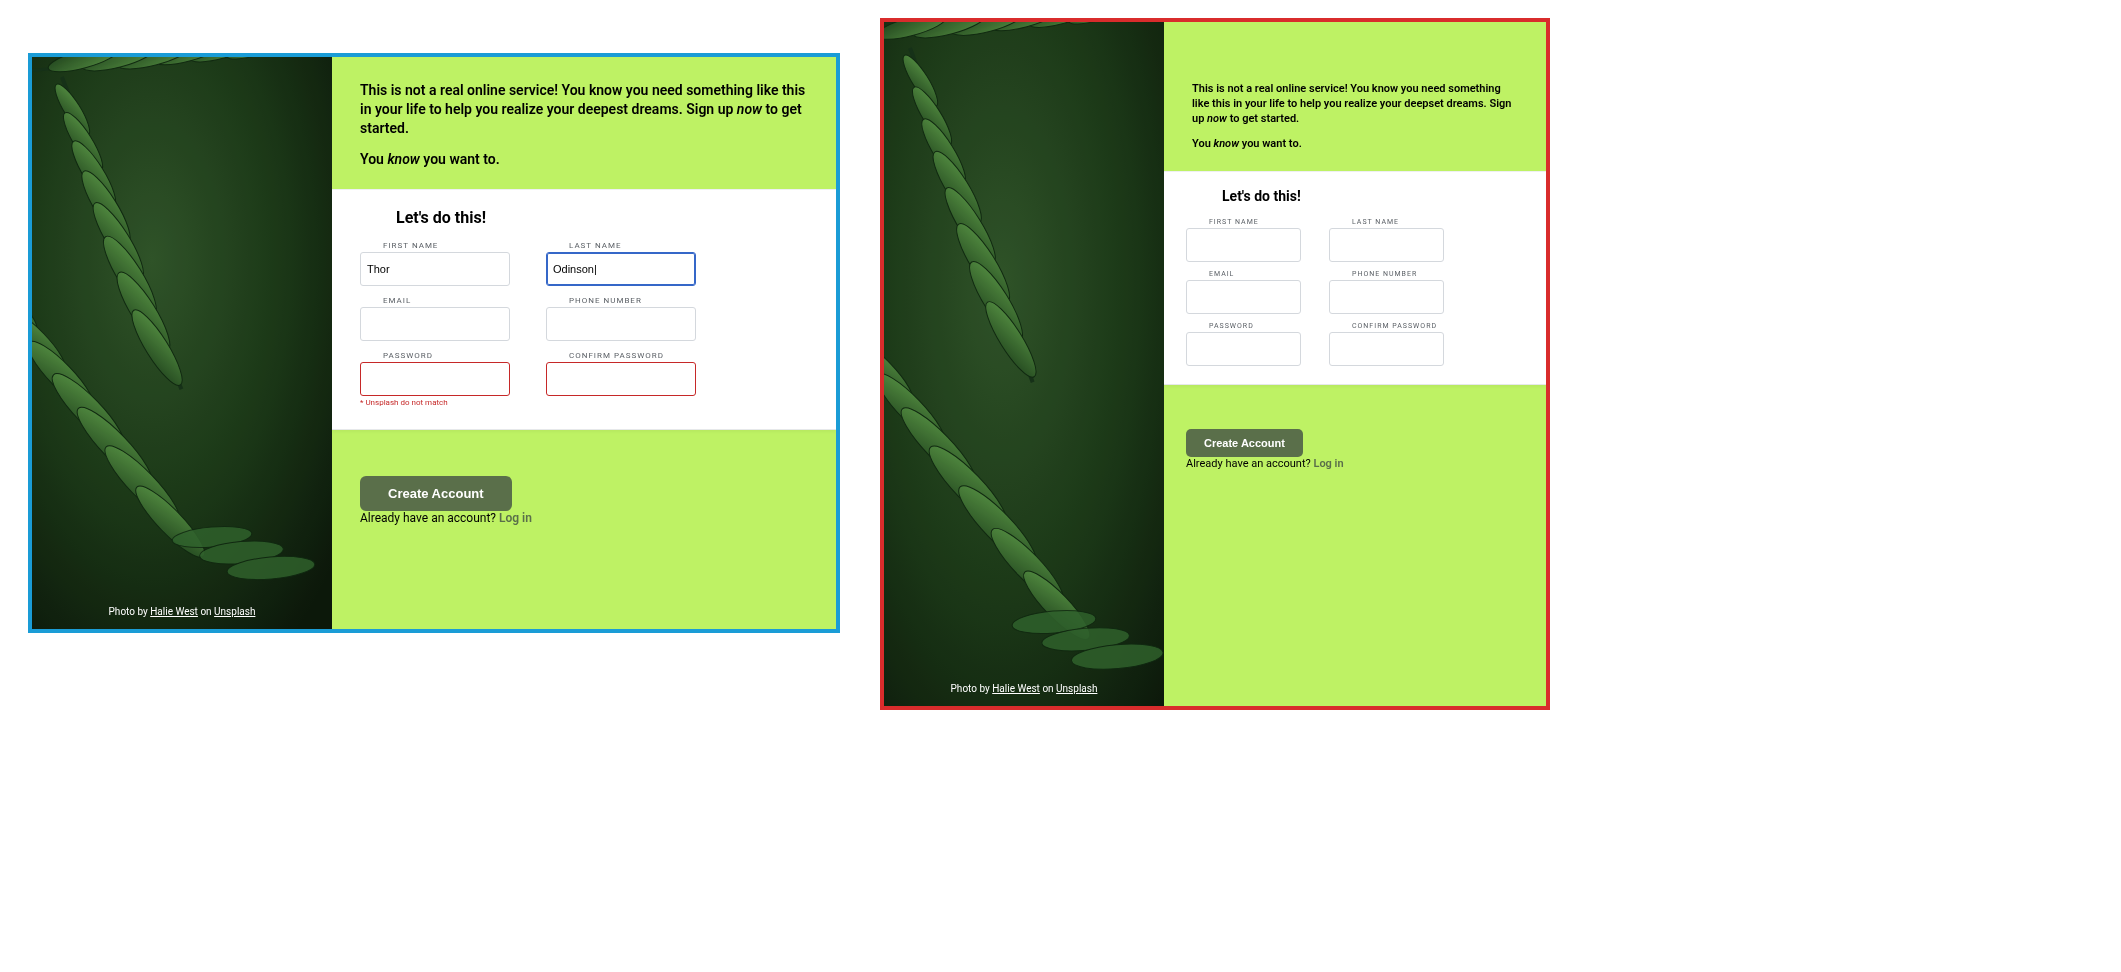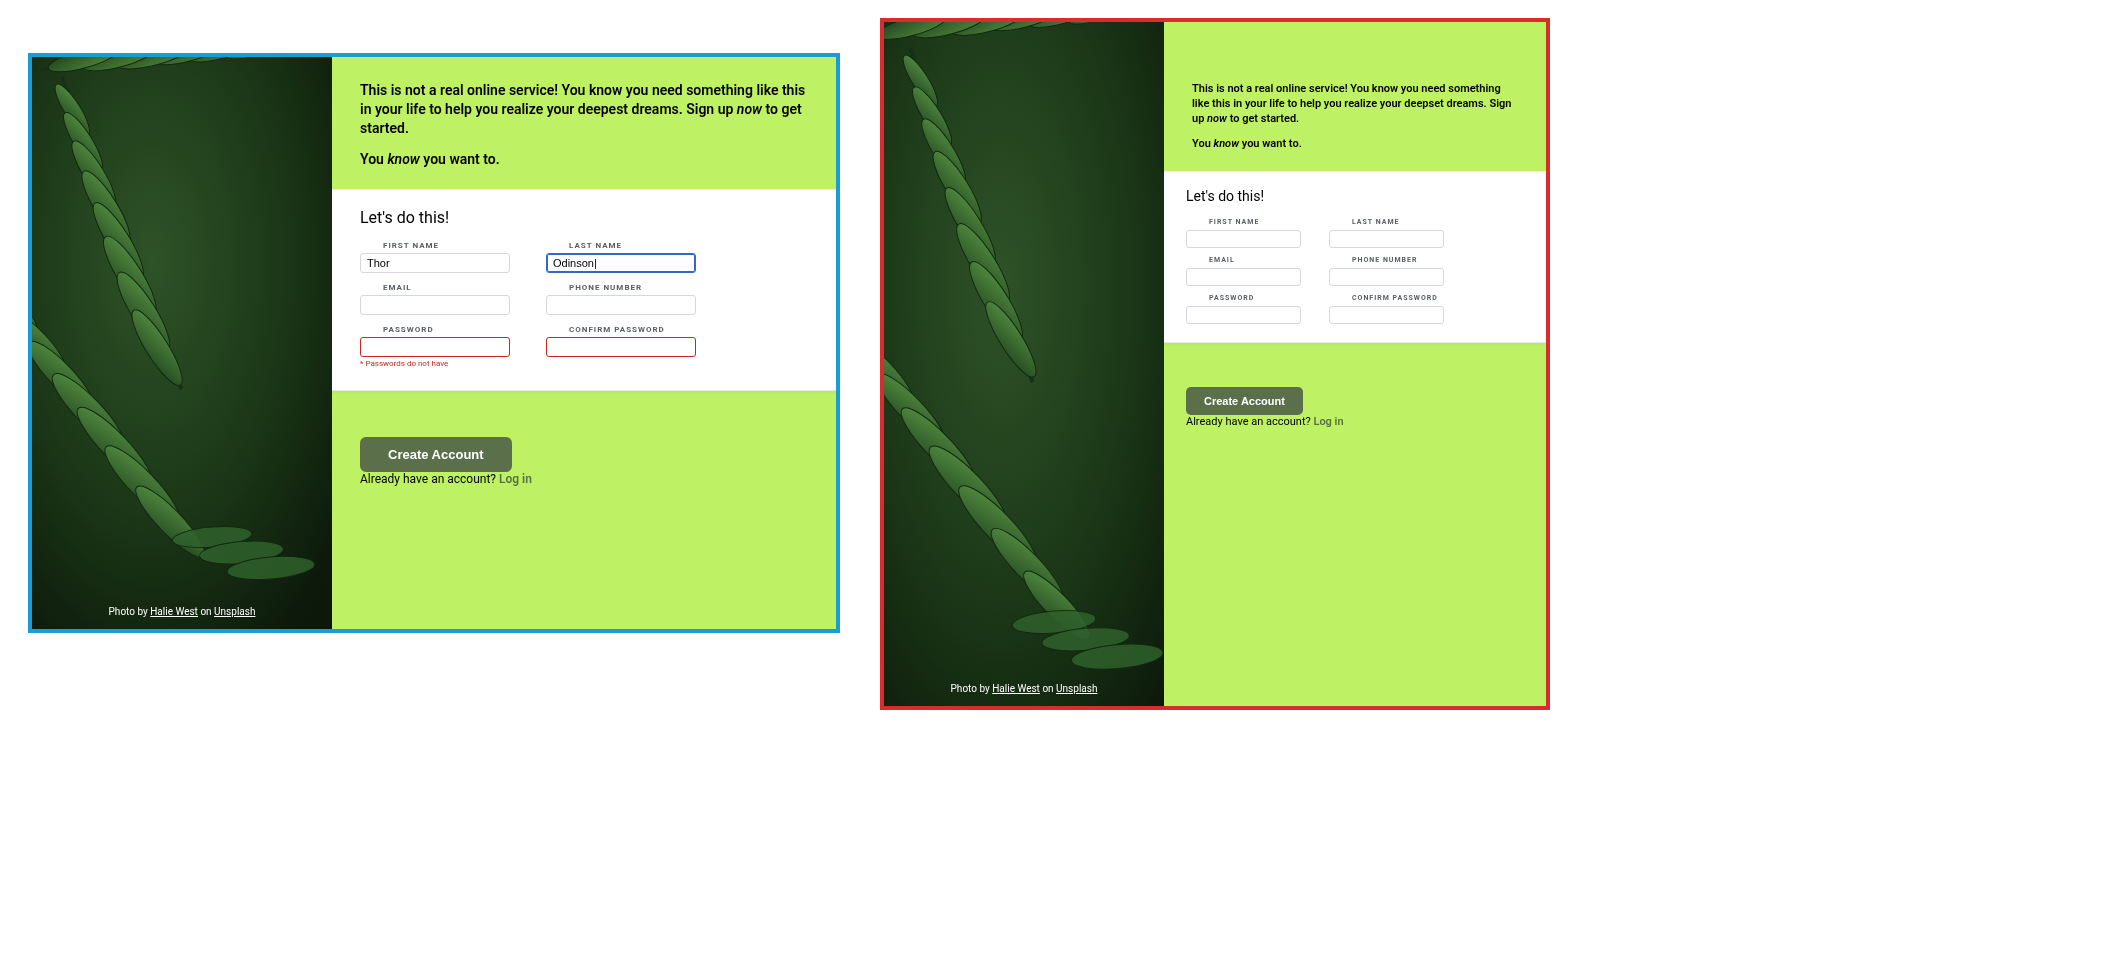--- a/index.html
+++ b/index.html
@@ -108,50 +108,51 @@
 
   .form-card {
     background: #ffffff;
     border-top: 1px solid #eef0f2;
     border-bottom: 1px solid #e6e8ea;
     box-shadow: 0 2px 3px rgba(0,0,0,0.04);
     padding: 18px 28px 22px 28px;
   }
   .frame-right .form-card { padding: 16px 22px 18px 22px; }
   .form-heading {
-    font-weight: 400;
+    font-weight: 700;
     margin-bottom: 14px;
+    margin-left: 36px;
   }
   .frame-left .form-heading { font-size: 16px; }
   .frame-right .form-heading { font-size: 14px; }
 
   .form-grid {
     display: grid;
     gap: 10px 36px;
   }
   .frame-left .form-grid { grid-template-columns: 150px 150px; }
   .frame-right .form-grid { grid-template-columns: 115px 115px; gap: 8px 28px; }
 
   .field label {
     display: block;
     font-size: 8px;
     letter-spacing: 1px;
-    font-weight: 700;
+    font-weight: 400;
     color: #595e64;
     margin-bottom: 2px;
     padding-left: 23px;
   }
   .frame-right .field label { font-size: 7px; }
   .field input {
     width: 100%;
     height: 20px;
     border: 1px solid #d4d8dd;
     border-radius: 3px;
     font-size: 11px;
-    padding: 2px 6px;
+    padding: 16px 6px;
     background: #fff;
   }
   .frame-right .field input { height: 18px; }
   .field input.focus {
     border-color: #3567c8;
     outline: none;
     box-shadow: 0 0 0 1px #3567c8 inset;
   }
   .field input.error {
     border-color: #c62828;
@@ -301,21 +302,21 @@
             <label>EMAIL</label>
             <input type="email" style="">
           </div>
           <div class="field">
             <label>PHONE NUMBER</label>
             <input type="tel" style="">
           </div>
           <div class="field">
             <label>PASSWORD</label>
             <input type="password" class="error" style="">
-            <div class="err-msg">* Passwords do not have</div>
+            <div class="err-msg">* Unsplash do not match</div>
           </div>
           <div class="field">
             <label>CONFIRM PASSWORD</label>
             <input type="password" class="error" style="">
           </div>
         </div>
       </div>
 
       <div class="actions">
         <button class="btn">Create Account</button>

